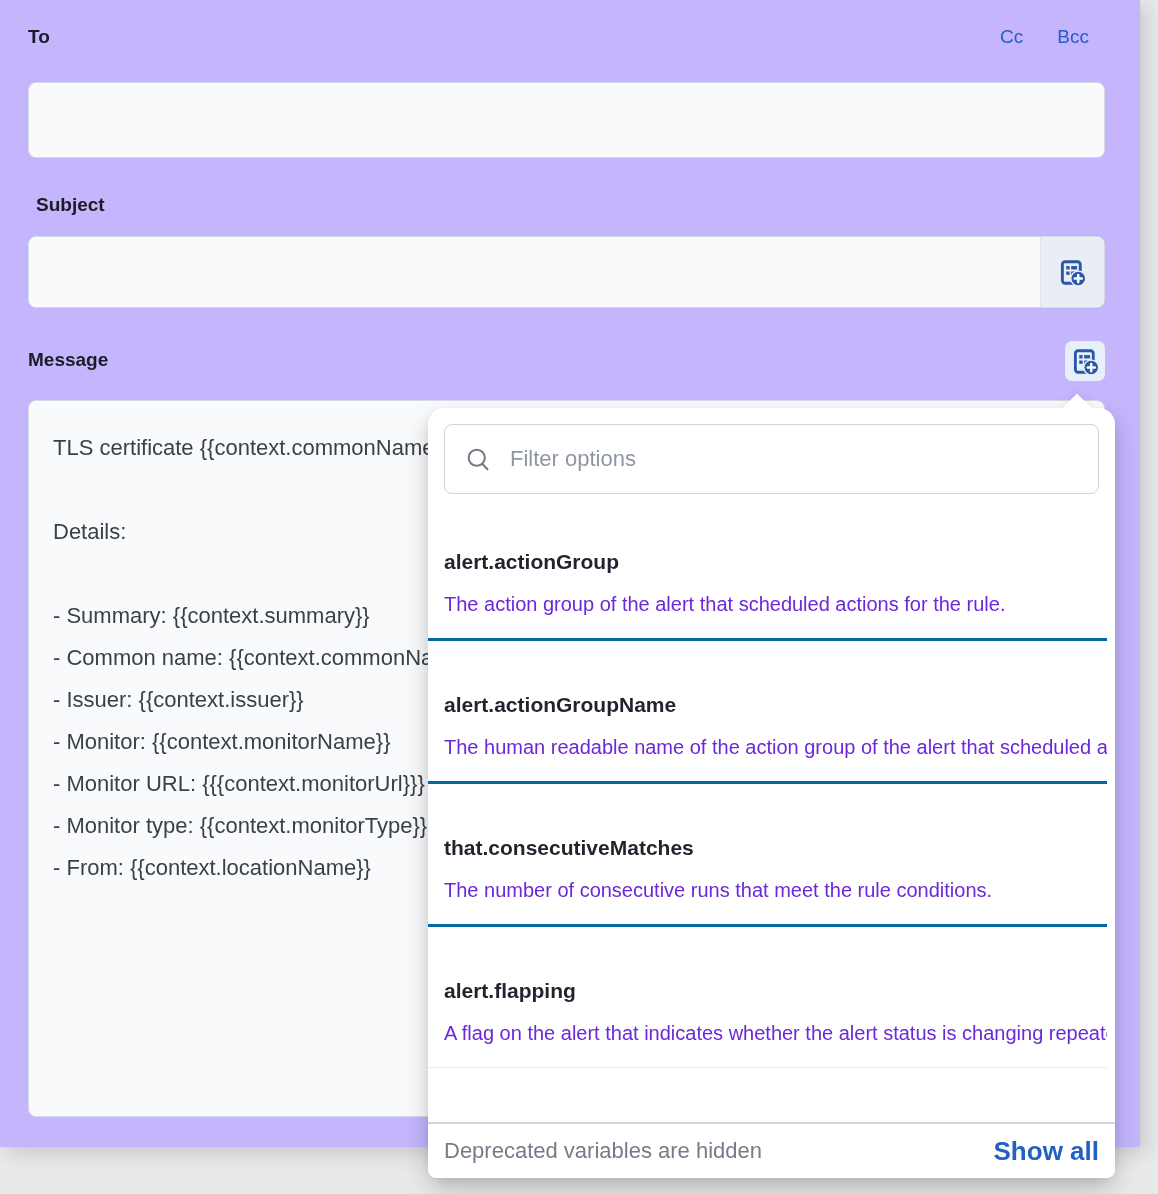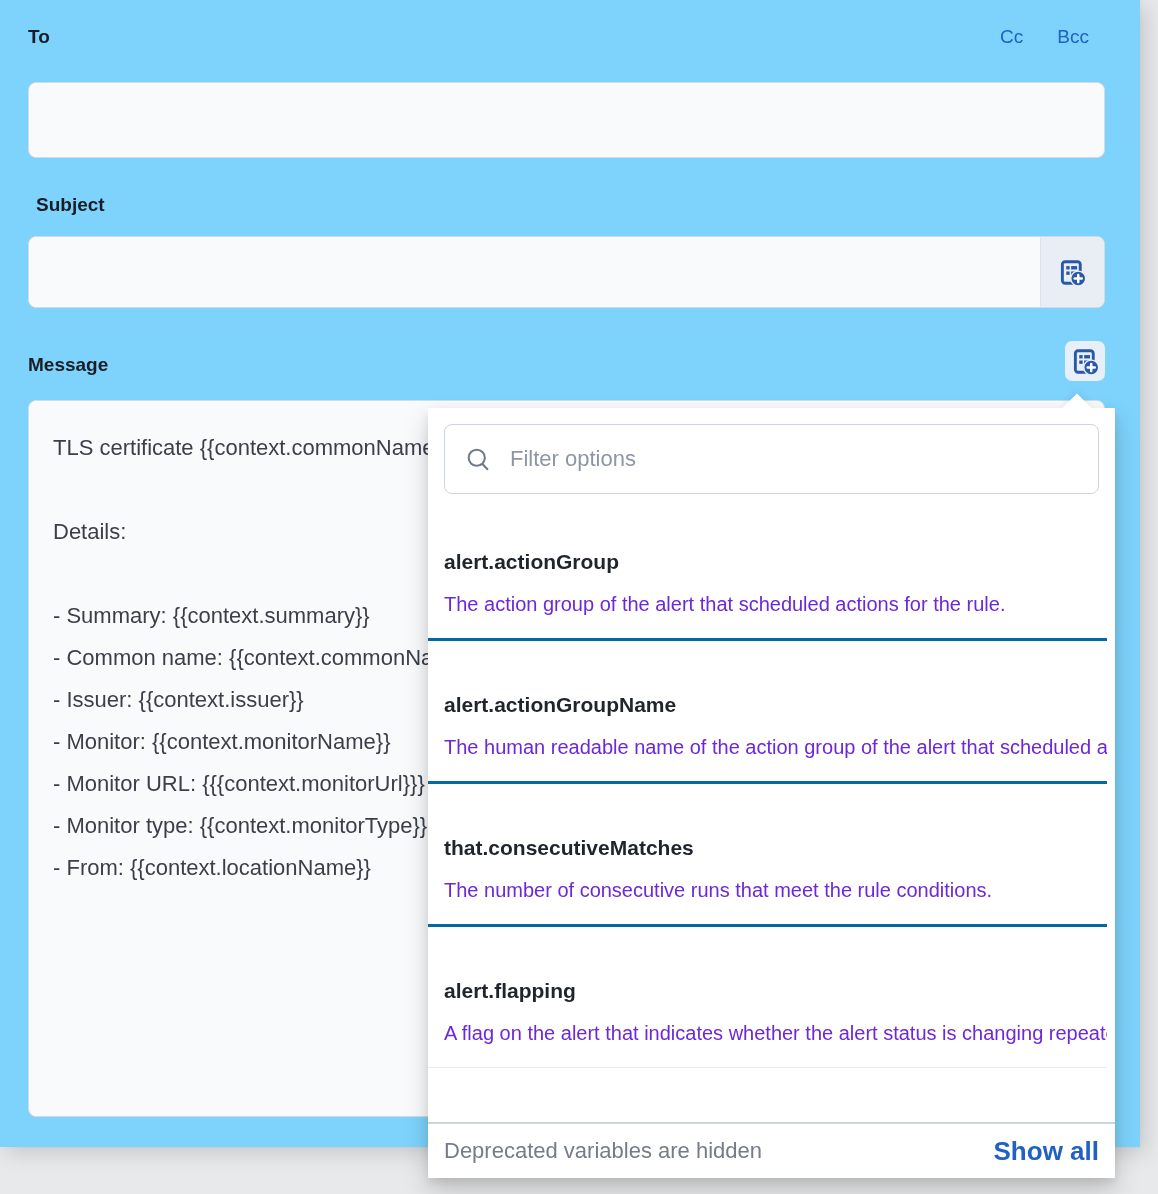--- a/index.html
+++ b/index.html
@@ -9,21 +9,21 @@
     background:#e8e9ea;
     position:relative;
     overflow:hidden;
     color:#1a1d26;
   }
   .stage { position:absolute; inset:0; width:1158px; height:1194px; }
 
   
   .flyout {
     position:absolute; left:0; top:0; width:1140px; height:1147px;
-    background:#7dd3fc;
+    background:#c4b5fd;
     box-shadow:6px 6px 20px rgba(0,0,0,.14), 0 0 3px rgba(0,0,0,.05);
   }
 
   .form-label { font-size:19px; font-weight:700; color:#1a1d26; }
 
   .to-row {
     position:absolute; left:28px; top:26px; width:1077px;
     display:flex; justify-content:space-between; align-items:flex-start;
   }
   .ccbcc { display:flex; gap:34px; padding-right:16px; }
@@ -53,42 +53,42 @@
   }
   .icon-btn {
     background:none; border:none; cursor:pointer;
     display:flex; align-items:center; justify-content:center;
   }
 
   .subject-label { position:absolute; left:36px; top:194px; }
 
   .msg-row {
     position:absolute; left:28px; top:341px; width:1077px;
-    display:flex; justify-content:space-between; align-items:center;
+    display:flex; justify-content:space-between; align-items:flex-start;
   }
   .msg-label { padding-top:8px; }
   .msg-add-btn {
     width:40px; height:40px; border-radius:7px; background:#e6effa;
   }
 
   .msg-area {
     position:absolute; left:28px; top:400px; width:1077px; height:717px;
     background:#f9fafc; border:1px solid #d3dbe5; border-radius:8px;
     resize:none; overflow:hidden; outline:none;
     font-family:inherit; font-size:22px; line-height:42px; color:#3a3f4a;
     padding:26px 203px 26px 24px; white-space:pre-wrap;
   }
 
   
   .svg-icon { display:block; }
 
   
   .popover {
     position:absolute; left:428px; top:408px; width:687px; height:770px;
-    background:#fff; border-radius:1px;
+    background:#fff; border-radius:16px;
     box-shadow:0 12px 26px rgba(0,0,0,.18), 0 4px 10px rgba(0,0,0,.08);
   }
   .popover-arrow {
     position:absolute; top:-10px; left:638px; width:22px; height:22px;
     background:#fff; transform:rotate(45deg);
     box-shadow:-3px -3px 6px rgba(0,0,0,.05);
   }
   .search-wrap {
     position:absolute; left:16px; right:16px; top:16px; height:70px;
     background:#fff; border:1px solid #ccd4df; border-radius:8px;

